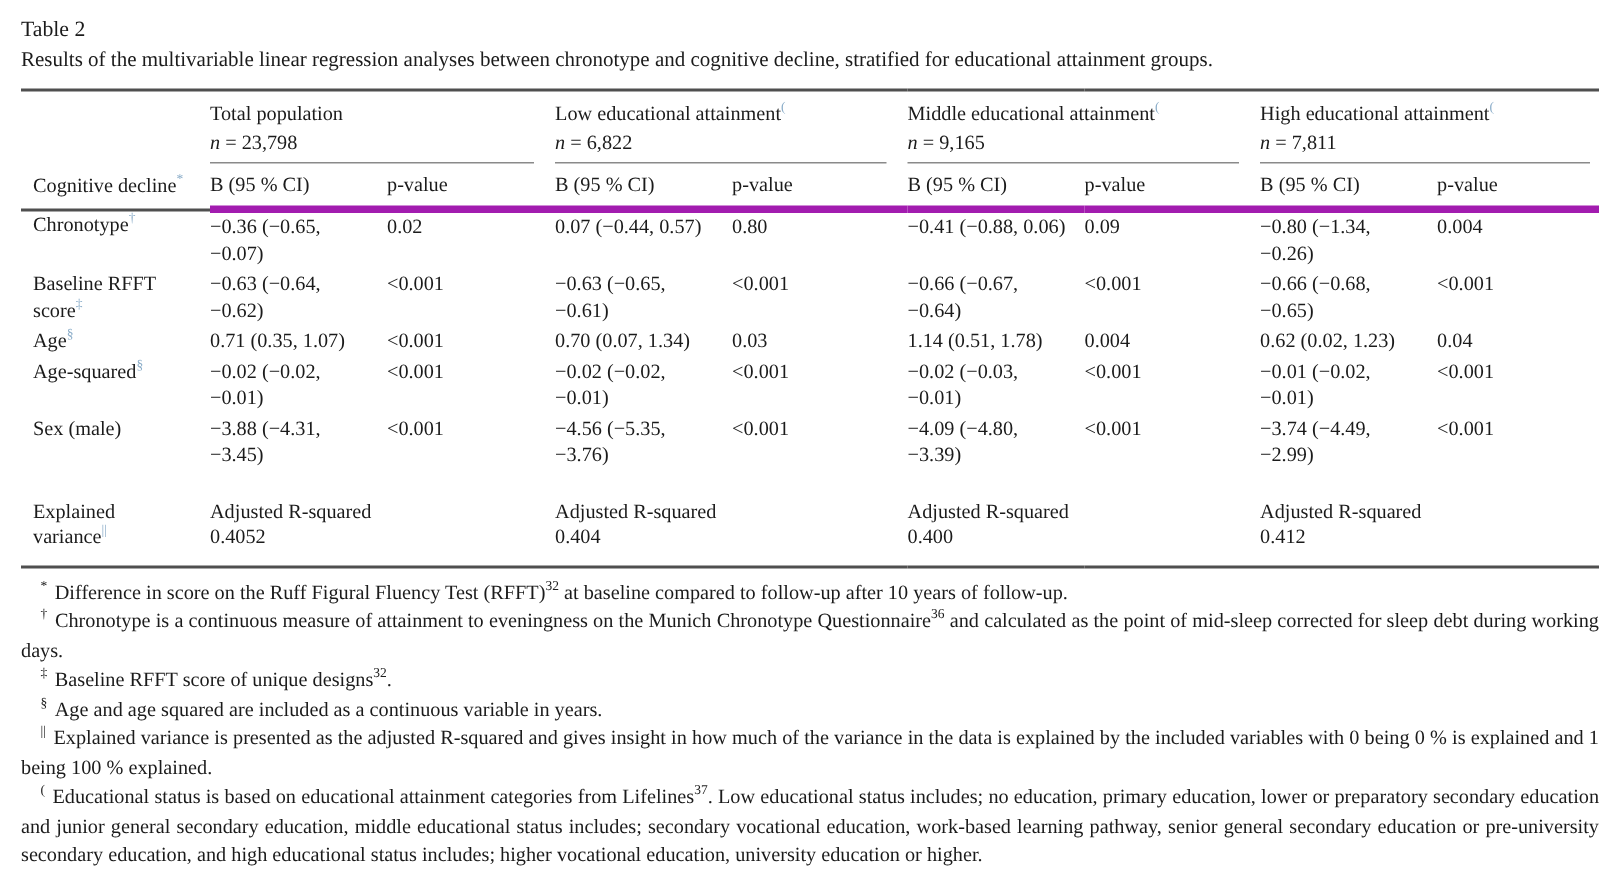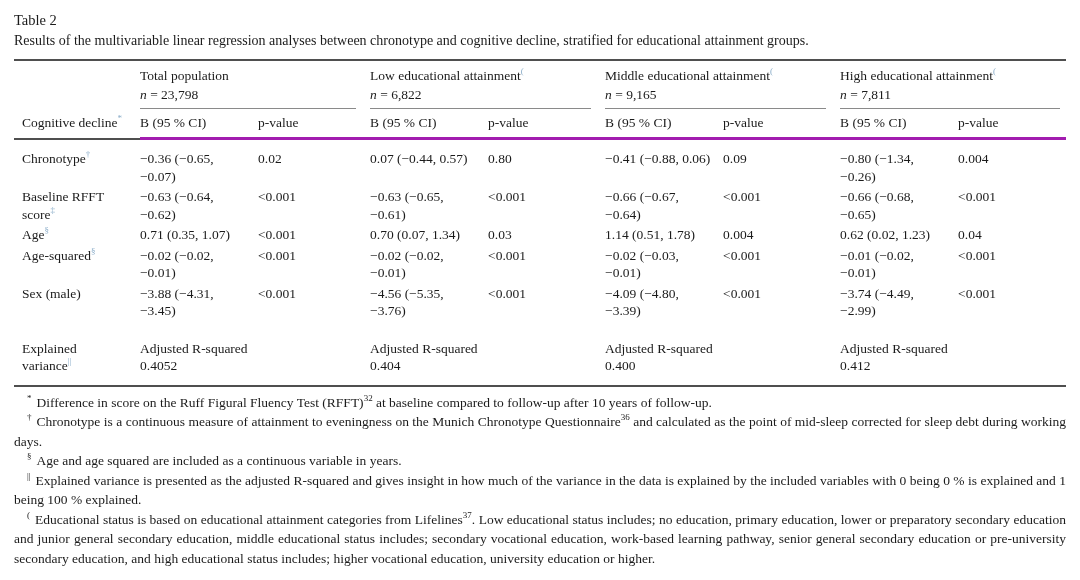--- a/index.html
+++ b/index.html
@@ -33,30 +33,30 @@
     margin-right: 14px;
     border-bottom: 1.5px solid #8a8a8a;
     padding: 5px 0 4px 0;
     line-height: 19px;
   }
   th.group.last .grp { margin-right: 6px; }
   .n-sym { font-style: italic; }
 
   th.sub {
     padding: 6px 0 6px 0;
-    border-bottom: 3px solid #a21caf;
+    border-bottom: 5px solid #a21caf;
     line-height: 16px;
   }
 
   tbody td {
     vertical-align: top;
     padding: 1px 12px 2px 0;
     line-height: 17.5px;
   }
-  tbody tr.first td { padding-top: 10px; }
+  tbody tr.first td { padding-top: 0; }
   td.lbl { padding-left: 8px; padding-right: 16px; }
   tr.spacer td { height: 17px; padding: 0; }
   tr.variance td { padding-bottom: 10px; }
 
   sup {
     font-size: 9px; line-height: 0;
     position: relative; top: -0.5px;
   }
   sup.blue { color: #8badc9; }
 
@@ -203,18 +203,19 @@
           <div>Adjusted R-squared</div>
           <div>0.412</div>
         </td>
       </tr>
     </tbody>
   </table>
 
   <div class="footnotes">
     <p class="fn"><sup class="fn-marker">*</sup><span>Difference in score on the Ruff Figural Fluency Test (RFFT)</span><sup>32</sup><span> at baseline compared to follow-up after 10 years of follow-up.</span></p>
     <p class="fn"><sup class="fn-marker">†</sup><span>Chronotype is a continuous measure of attainment to eveningness on the Munich Chronotype Questionnaire</span><sup>36</sup><span> and calculated as the point of mid-sleep corrected for sleep debt during working days.</span></p>
+    <p class="fn"><sup class="fn-marker">‡</sup><span>Baseline RFFT score of unique designs</span><sup>32</sup><span>.</span></p>
     <p class="fn"><sup class="fn-marker">§</sup><span>Age and age squared are included as a continuous variable in years.</span></p>
     <p class="fn"><sup class="fn-marker">||</sup><span>Explained variance is presented as the adjusted R-squared and gives insight in how much of the variance in the data is explained by the included variables with 0 being 0 % is explained and 1 being 100 % explained.</span></p>
     <p class="fn"><sup class="fn-marker">(</sup><span>Educational status is based on educational attainment categories from Lifelines</span><sup>37</sup><span>. Low educational status includes; no education, primary education, lower or preparatory secondary education and junior general secondary education, middle educational status includes; secondary vocational education, work-based learning pathway, senior general secondary education or pre-university secondary education, and high educational status includes; higher vocational education, university education or higher.</span></p>
   </div>
 
 </div>
 
 </body></html>

